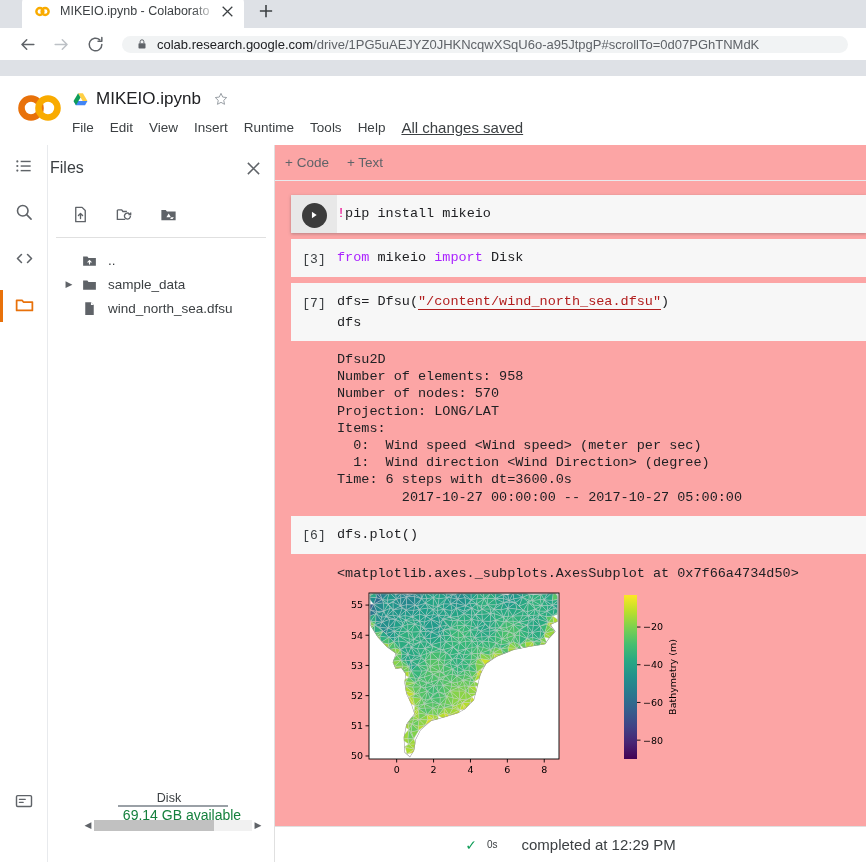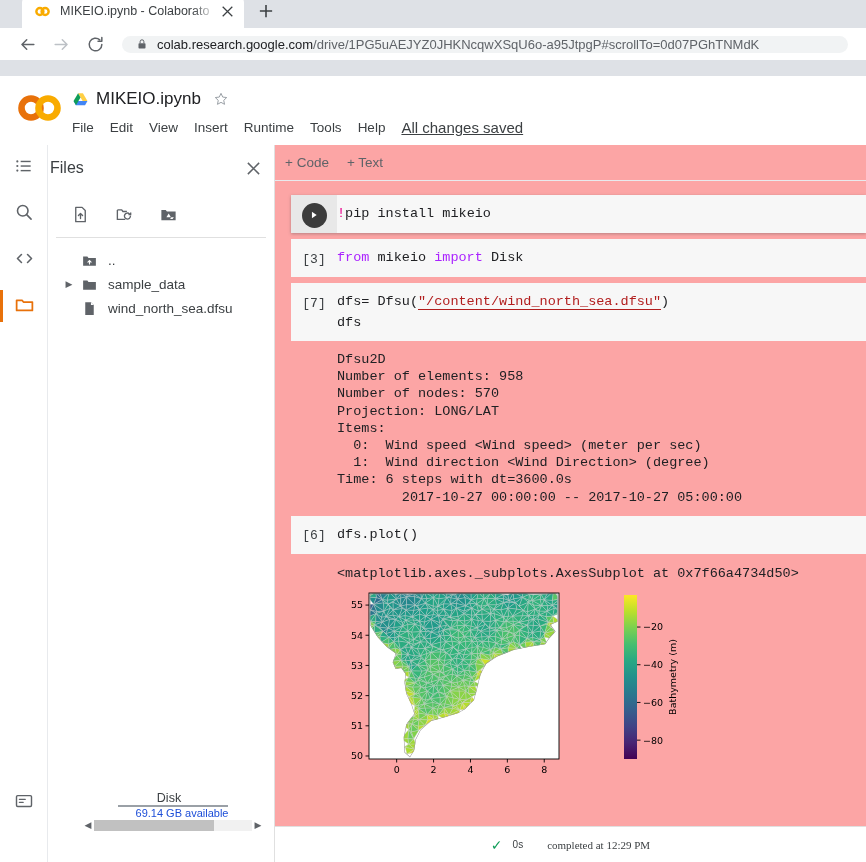--- a/index.html
+++ b/index.html
@@ -65,21 +65,21 @@
   .fp-list { padding-top:10px; }
   .fp-row { display:flex; align-items:center; height:24px; padding-left:12px; font-size:13.5px; color:#3c4043; }
   .fp-caret { width:18px; display:flex; justify-content:center; color:#5f6368; font-size:9px; }
   .fp-ico { width:22px; display:flex; justify-content:center; margin-right:8px; color:#5f6368; }
   .fp-name { white-space:nowrap; }
   .fp-disk { position:absolute; left:0; right:0; bottom:30px; padding:0 10px; }
   .disk-row { display:flex; align-items:center; height:22px; padding-left:24px;flex-direction:column; }
   .disk-label { font-size:12.5px; color:#3c4043; margin-right:8px; }
   .disk-bar { width:110px; height:12px; border:1px solid #9aa0a6; background:#fff; position:relative; }
   .disk-fill { height:100%; background:#9aa0a6; }
-  .disk-avail { font-size:11px; color:#1d4ed8; margin-left:18px; white-space:nowrap; }
+  .disk-avail { font-size:14px; color:#15803d; margin-left:18px; white-space:nowrap; }
   .hscroll { margin-top:5px; margin-left:24px; height:14px; display:flex; align-items:center; background:#fff; }
   .hs-arrow { width:12px; text-align:center; font-size:9px; color:#5f6368; }
   .hs-track { flex:1; height:11px; background:#f1f1f1; position:relative; }
   .hs-thumb { position:absolute; left:0; top:0; height:11px; width:76%; background:#c1c1c1; }
   
   .notebook { flex:1; background:#fca5a5; position:relative; overflow:hidden; }
   .nb-toolbar { height:36px; display:flex; align-items:center; padding-left:10px; border-bottom:1px solid #e8eaed; }
   .nb-add { font-size:13.5px; color:#5f6368; margin-right:18px; }
   .cells { padding:14px 0 0 16px; }
   .cell { margin-bottom:6px; position:relative; }
@@ -103,21 +103,21 @@
     color:#202124; white-space:pre; padding:10px 0 4px 46px;
   }
   .out-repr { font-family:"Liberation Mono", monospace; font-size:13.5px; color:#202124; padding:12px 0 6px 46px; white-space:pre; }
   .plot-wrap { padding-left:46px; }
   .bottombar {
     position:absolute; left:0; right:0; bottom:0; height:36px; background:#fff;
     border-top:1px solid #e0e0e0; display:flex; align-items:center; justify-content:center;
   }
   .sb-check { color:#0f9d58; font-size:14px; margin-right:10px; }
   .sb-time { font-size:10px; color:#3c4043; margin-right:24px; }
-  .sb-msg { font-size:11px; color:#3c4043;font-family:Liberation Serif, serif; }
+  .sb-msg { font-size:15px; color:#3c4043; }
 </style>
 </head>
 <body>
 
 <div class="browser-chrome">
   <div class="tabstrip">
     <div class="tab">
       <span class="tab-favicon">
         <svg viewBox="0 0 24 24" width="17" height="17">
           <g fill="none" stroke="#f9ab00" stroke-width="3.4">

